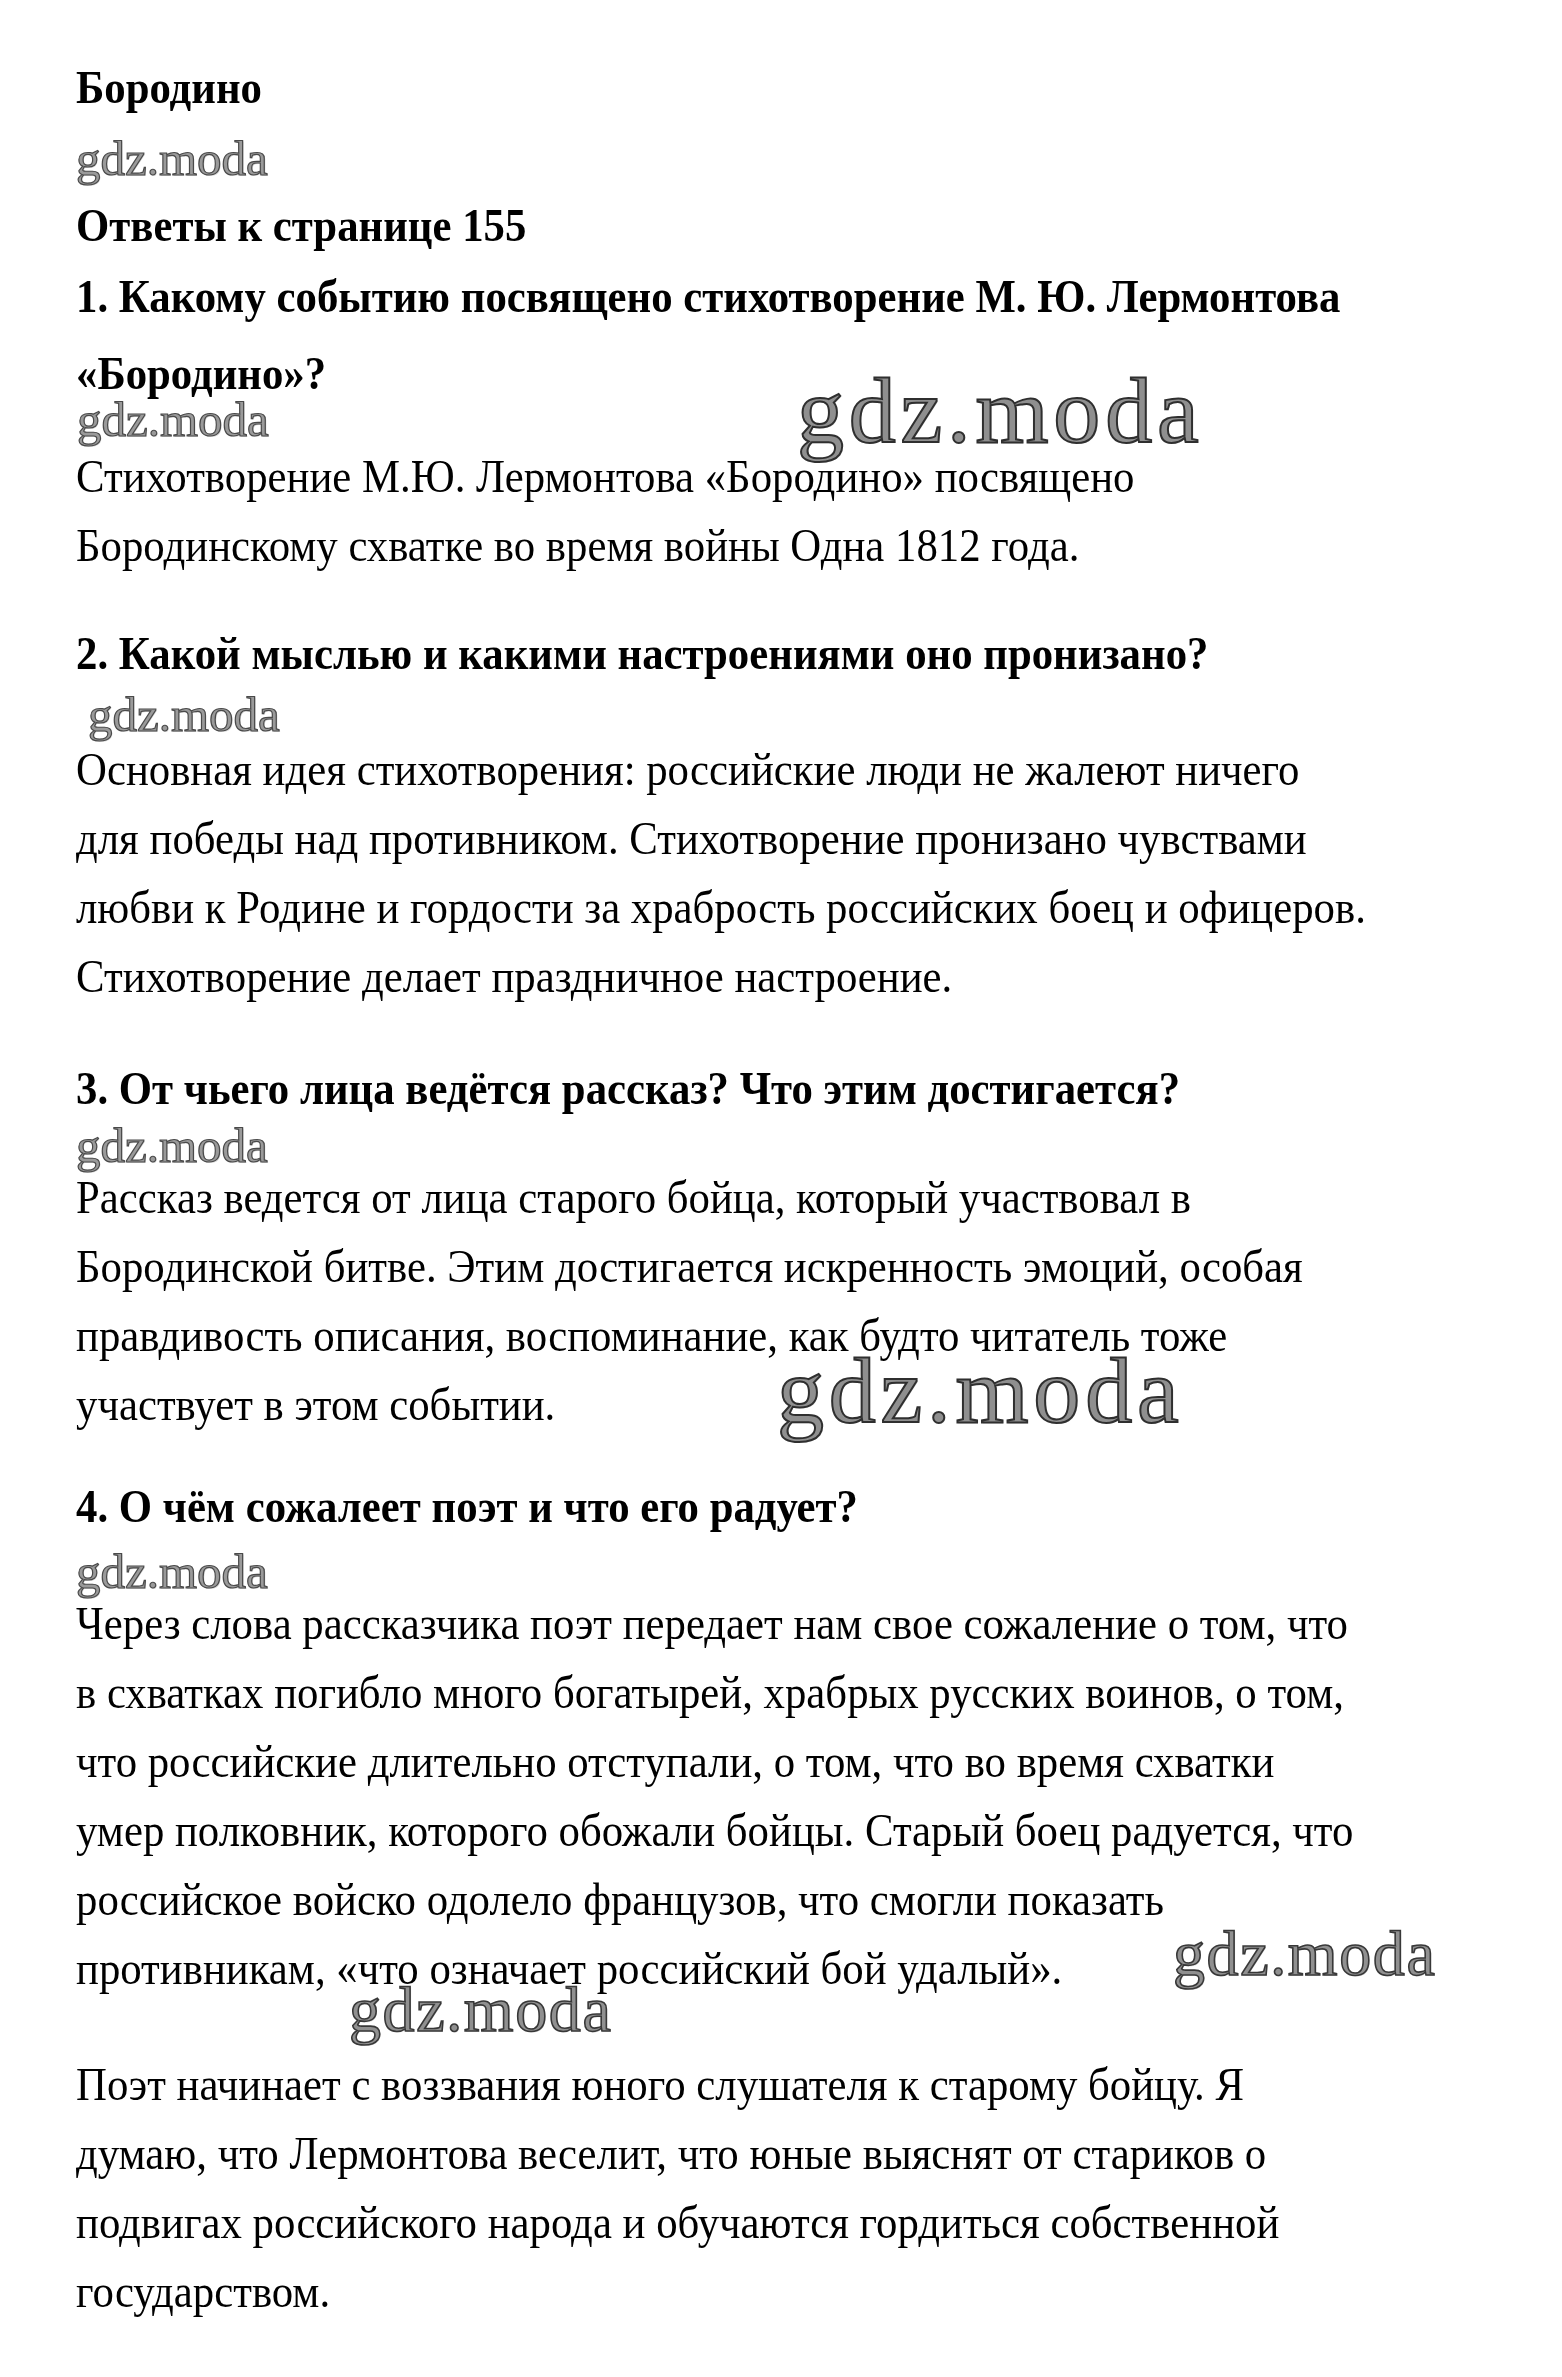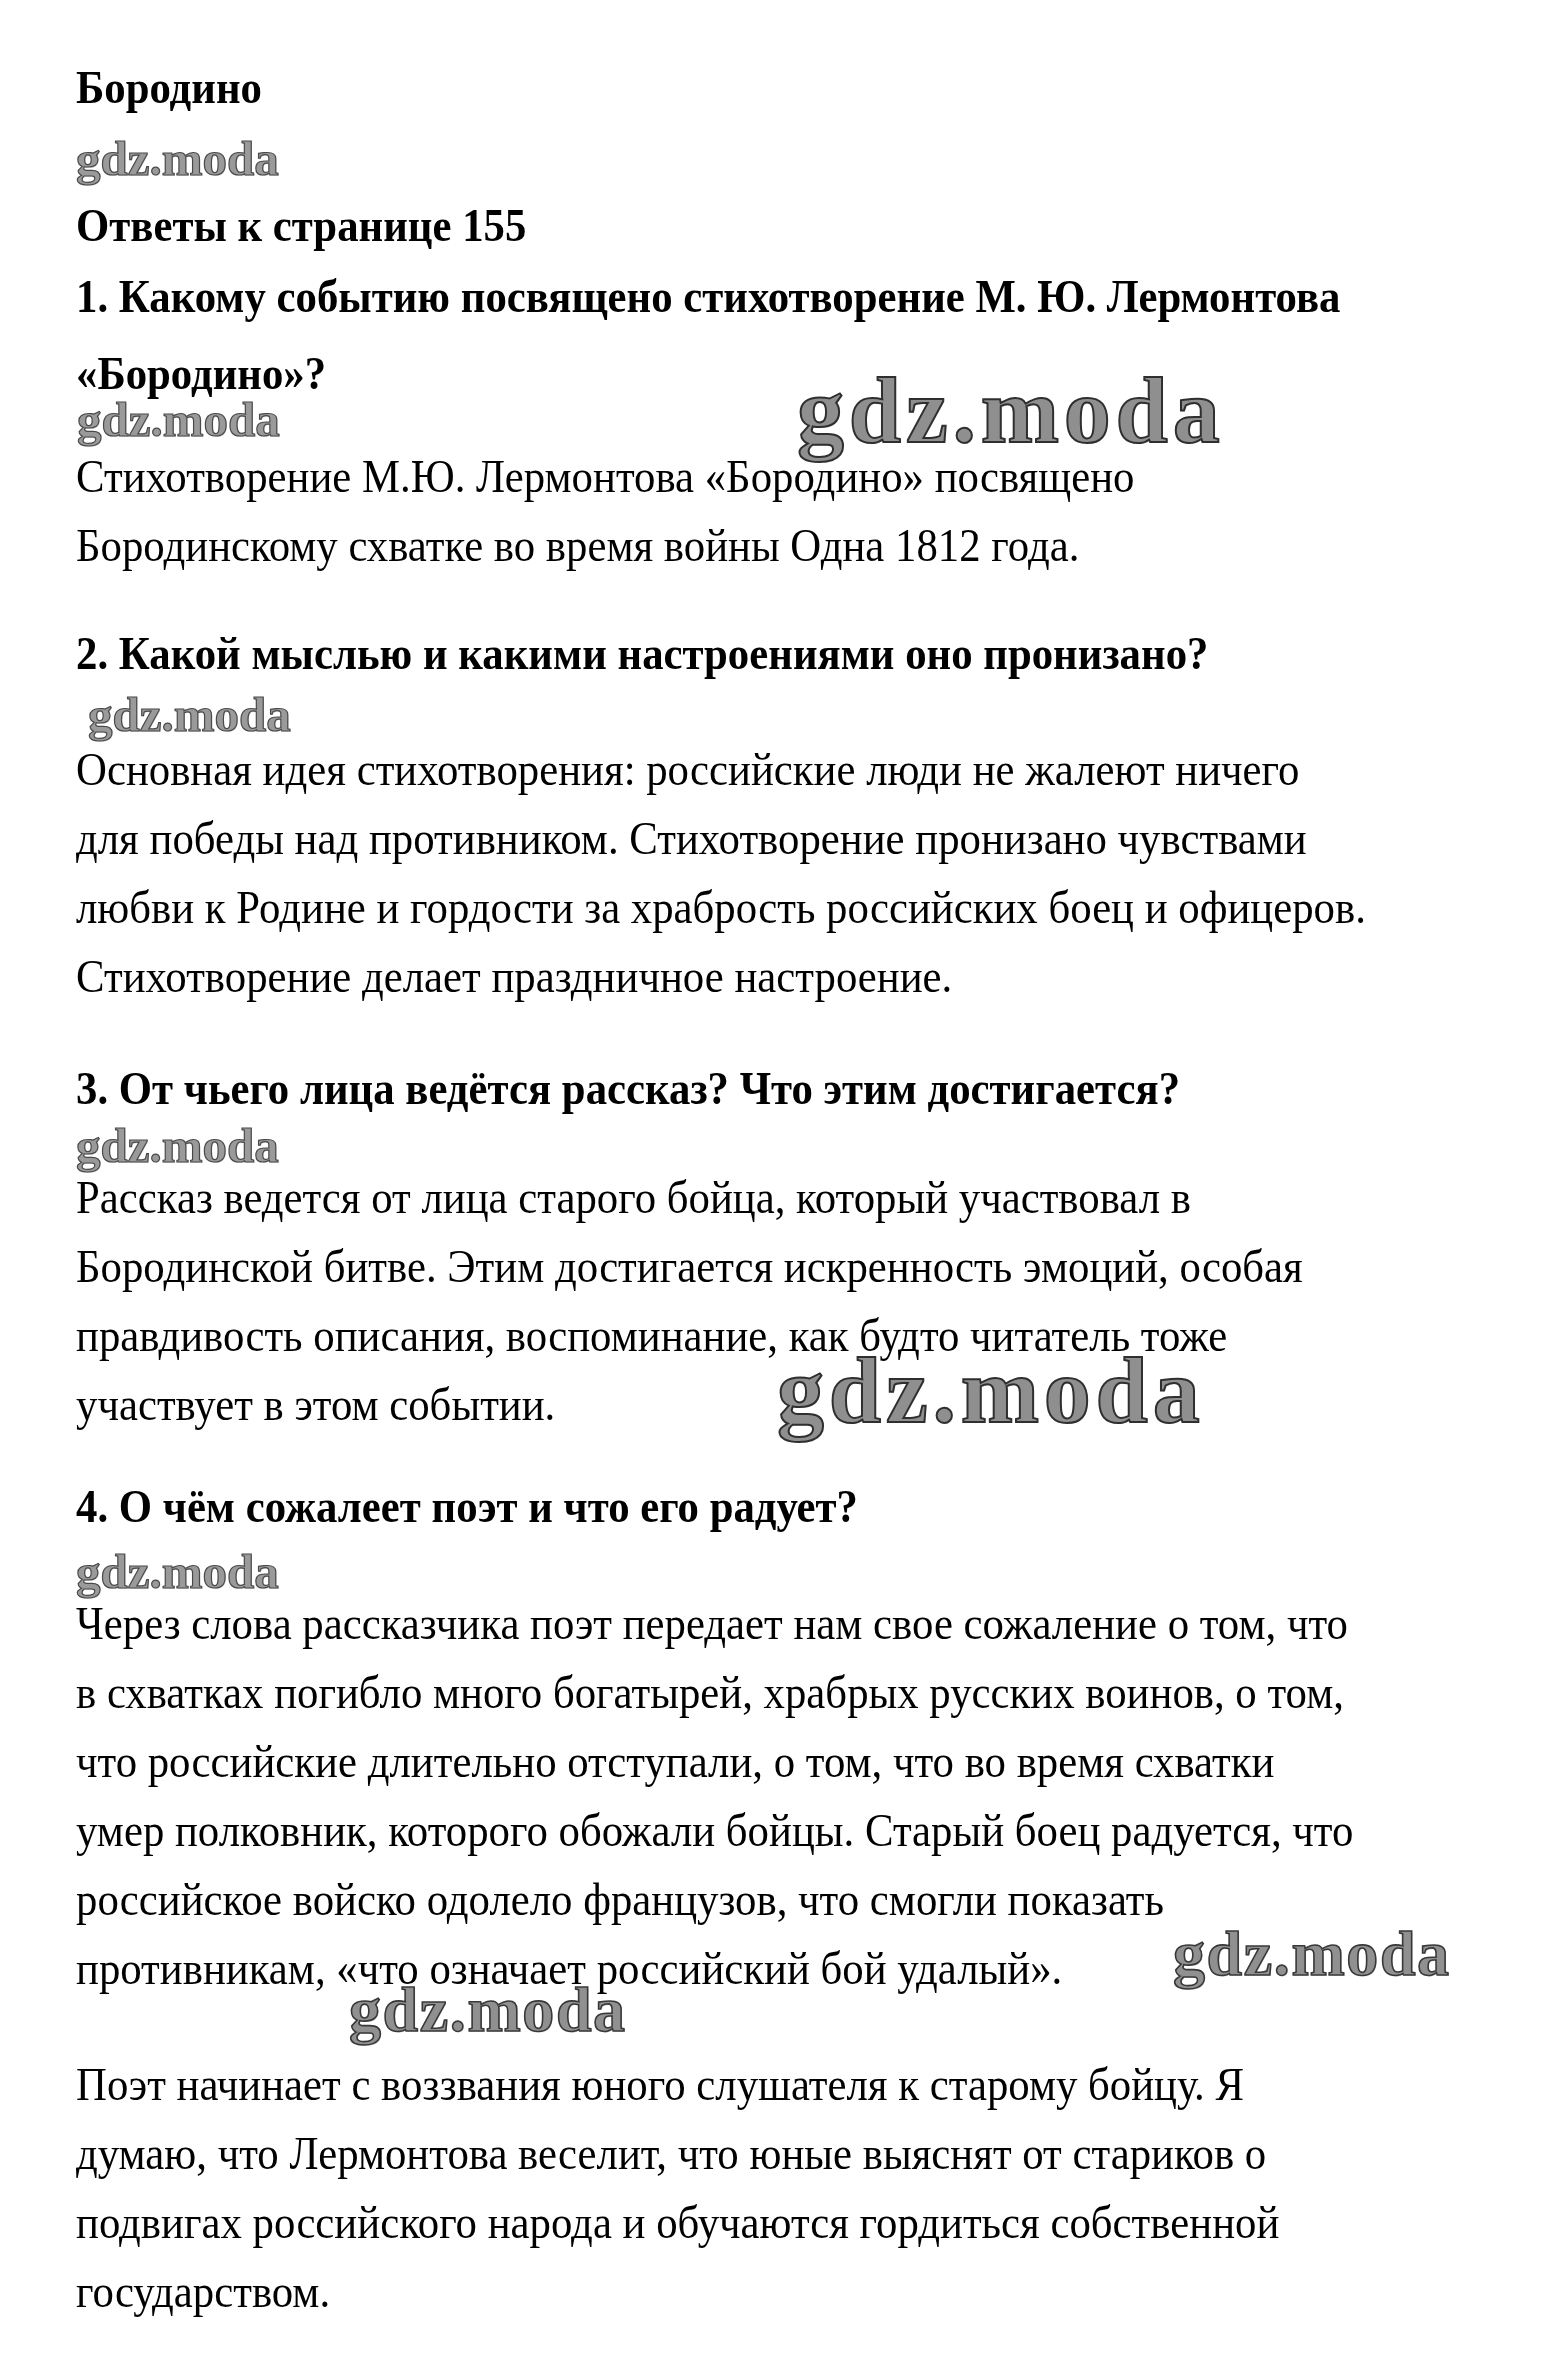--- a/index.html
+++ b/index.html
@@ -31,21 +31,21 @@
     font-size: 46px;
     line-height: 77px;
   }
   .body-text .line {
     font-size: 46px;
     line-height: 69px;
   }
   
   .wm {
     position: absolute;
-    font-weight: bold;
+    font-weight: normal;
     white-space: nowrap;
     line-height: 1em;
     color: #9a9a9a;
     -webkit-text-stroke: 1.2px #4a4a4a;
     text-shadow: 0.8px 0.8px 0 #d9d9d9;
   }
   .wm-small { font-size: 49px; }
   .wm-big {
     font-size: 94px;
     letter-spacing: 4.8px;

